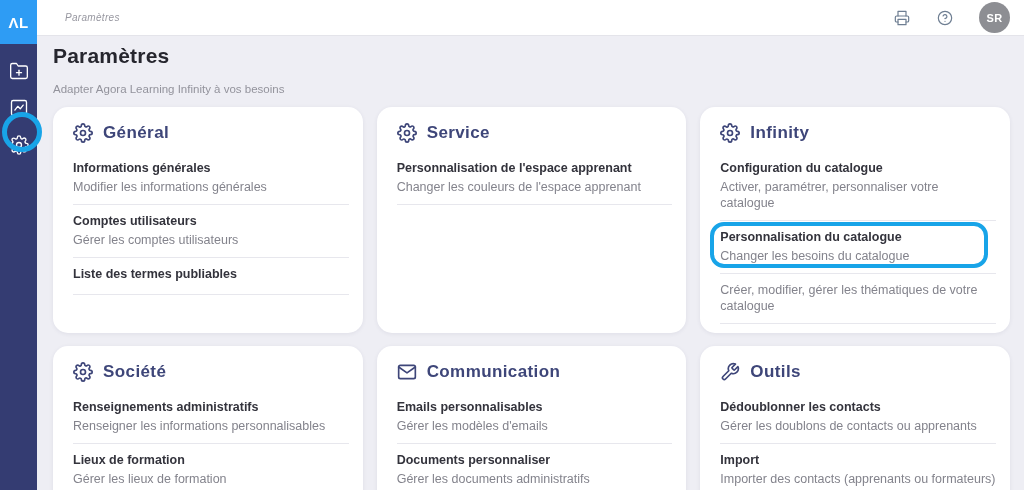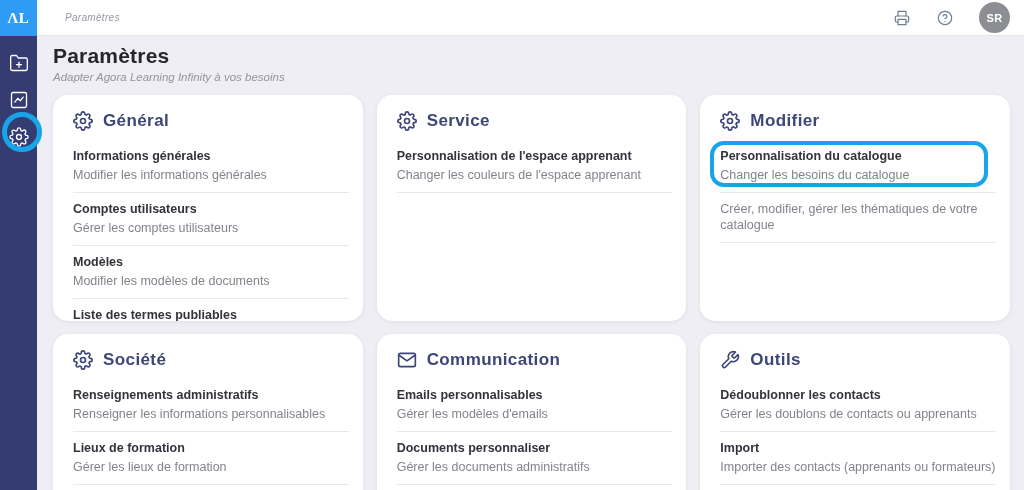--- a/index.html
+++ b/index.html
@@ -9,24 +9,24 @@
     background:#eeeef4;
     position:relative;
   }
 
   
   .sidebar {
     position:absolute; left:0; top:0; width:37px; height:490px;
     background:#343c72; z-index:5;
   }
   .logo {
-    width:37px; height:36px; background:#2e9cf4; color:#fff;
+    width:37px; height:44px; background:#2e9cf4; color:#fff;
     display:flex; align-items:center; justify-content:center;
     font-size:15px; font-weight:bold; letter-spacing:.5px;
-    font-family:Liberation Serif, serif;
+    font-family:Liberation Sans, sans-serif;
   }
   .side-icons { display:flex; flex-direction:column; align-items:center; padding-top:16px; gap:15px; }
   .side-btn { width:22px; height:22px; display:flex; align-items:center; justify-content:center; cursor:pointer; }
   .side-btn svg { width:20px; height:20px; stroke:#fff; fill:none; stroke-width:1.6; stroke-linecap:round; stroke-linejoin:round; }
 
   .annotation-circle {
     position:absolute; left:2px; top:112px; width:40px; height:40px;
     border:5px solid #18a4e8; border-radius:50%; z-index:20; pointer-events:none;
   }
 
@@ -42,21 +42,21 @@
   .top-icon svg { width:16px; height:16px; stroke:#6e7e92; fill:none; stroke-width:1.8; stroke-linecap:round; stroke-linejoin:round; }
   .avatar {
     width:31px; height:31px; border-radius:50%; background:#8d8e93;
     color:#fff; font-size:11px; font-weight:bold;
     display:flex; align-items:center; justify-content:center; cursor:pointer; letter-spacing:.3px;
   }
 
   
   .main { position:absolute; left:37px; top:36px; right:0; bottom:0; padding:8px 14px 0 16px; }
   .page-title { font-size:21px; font-weight:bold; color:#26262e; line-height:24px; letter-spacing:.2px; }
-  .page-subtitle { font-size:11.5px; color:#93939c; line-height:15px; margin-top:2px;font-style:italic; }
+  .page-subtitle { font-size:11.5px; color:#93939c; line-height:15px; margin-top:14px; }
 
   .cards {
     margin-top:10px;
     display:grid; grid-template-columns:repeat(3, 1fr);
     column-gap:14px; row-gap:13px;
   }
   .card {
     background:#fff; border-radius:15px;
     box-shadow:0 1px 4px rgba(50,50,90,.08);
     height:226px; overflow:hidden;
@@ -141,24 +141,20 @@
       <div class="card-items">
         <div class="item">
           <div class="item-title">Informations générales</div>
           <div class="item-sub">Modifier les informations générales</div>
         </div>
         <div class="item">
           <div class="item-title">Comptes utilisateurs</div>
           <div class="item-sub">Gérer les comptes utilisateurs</div>
         </div>
         <div class="item">
-          <div class="item-title">Modèles</div>
-          <div class="item-sub">Modifier les modèles de documents</div>
-        </div>
-        <div class="item">
           <div class="item-title">Liste des termes publiables</div>
 
         </div>
       </div>
     </div>
 
     <div class="card">
       <div class="card-header">
         <svg viewBox="0 0 24 24">
             <circle cx="12" cy="12" r="3"></circle>
@@ -173,23 +169,27 @@
         </div>
       </div>
     </div>
 
     <div class="card">
       <div class="card-header">
         <svg viewBox="0 0 24 24">
             <circle cx="12" cy="12" r="3"></circle>
             <path d="M19.4 15a1.65 1.65 0 0 0 .33 1.82l.06.06a2 2 0 0 1 0 2.83 2 2 0 0 1-2.83 0l-.06-.06a1.65 1.65 0 0 0-1.82-.33 1.65 1.65 0 0 0-1 1.51V21a2 2 0 0 1-2 2 2 2 0 0 1-2-2v-.09A1.65 1.65 0 0 0 9 19.4a1.65 1.65 0 0 0-1.82.33l-.06.06a2 2 0 0 1-2.83 0 2 2 0 0 1 0-2.83l.06-.06a1.65 1.65 0 0 0 .33-1.82 1.65 1.65 0 0 0-1.51-1H3a2 2 0 0 1-2-2 2 2 0 0 1 2-2h.09A1.65 1.65 0 0 0 4.6 9a1.65 1.65 0 0 0-.33-1.82l-.06-.06a2 2 0 0 1 0-2.83 2 2 0 0 1 2.83 0l.06.06a1.65 1.65 0 0 0 1.82.33H9a1.65 1.65 0 0 0 1-1.51V3a2 2 0 0 1 2-2 2 2 0 0 1 2 2v.09a1.65 1.65 0 0 0 1 1.51 1.65 1.65 0 0 0 1.82-.33l.06-.06a2 2 0 0 1 2.83 0 2 2 0 0 1 0 2.83l-.06.06a1.65 1.65 0 0 0-.33 1.82V9a1.65 1.65 0 0 0 1.51 1H21a2 2 0 0 1 2 2 2 2 0 0 1-2 2h-.09a1.65 1.65 0 0 0-1.51 1z"></path>
           </svg>
-        <span class="card-title">Modifier</span>
-      </div>
-      <div class="card-items">
+        <span class="card-title">Infinity</span>
+      </div>
+      <div class="card-items">
+        <div class="item">
+          <div class="item-title">Configuration du catalogue</div>
+          <div class="item-sub">Activer, paramétrer, personnaliser votre catalogue</div>
+        </div>
         <div class="item">
           <div class="annotation-ring"></div>
           <div class="item-title">Personnalisation du catalogue</div>
           <div class="item-sub">Changer les besoins du catalogue</div>
         </div>
         <div class="item">
           <div class="item-sub">Créer, modifier, gérer les thématiques de votre catalogue</div>
         </div>
 
       </div>

